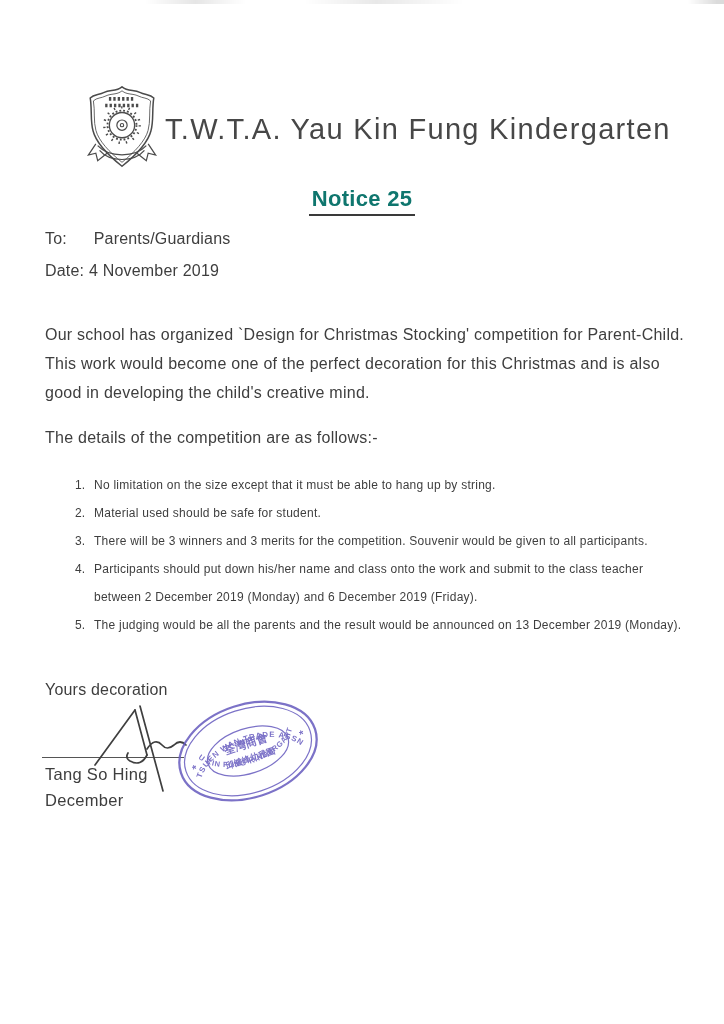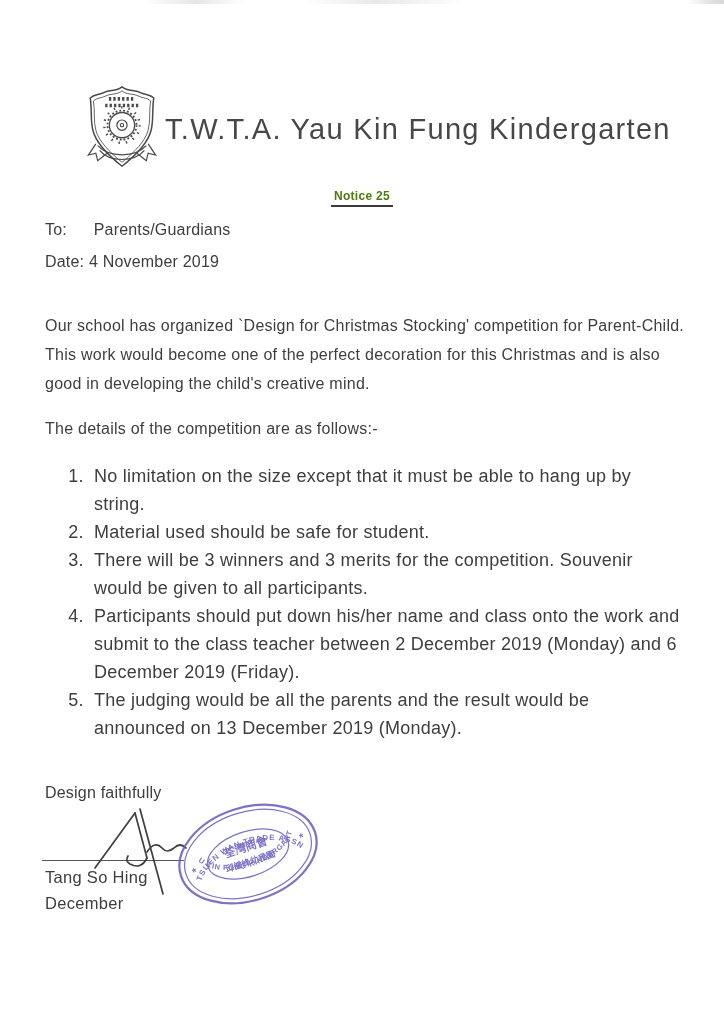--- a/index.html
+++ b/index.html
@@ -40,23 +40,23 @@
     color:#474747;
     white-space:nowrap;
   }
   
   .notice-title-row{
     text-align:center;
     margin-top:12px;
   }
   .notice-title{
     display:inline-block;
-    font-size:12px;
+    font-size:22px;
     font-weight:bold;
-    color:#4d7c0f;
+    color:#0f766e;
     border-bottom:2px solid #3a3a3a;
     padding:0 3px 2px 3px;
     letter-spacing:0.3px;
   }
   
   .meta-line{
     font-size:16px;
     margin-top:14px;
     letter-spacing:0.2px;
   }
@@ -72,21 +72,21 @@
   }
   .details-heading{
     margin-top:10px;
     font-size:16px;
     line-height:29px;
     letter-spacing:0.25px;
   }
   ol.competition-list{
     margin:19px 0 0 0;
     padding-left:44px;
-    font-size:18px;
+    font-size:12px;
     line-height:28px;
     letter-spacing:0.25px;
     width:640px;
   }
   ol.competition-list li{
     padding-left:5px;
   }
   
   .valediction{
     margin-top:42px;
@@ -171,21 +171,21 @@
   <p class="details-heading">The details of the competition are as follows:-</p>
 
   <ol class="competition-list">
     <li>No limitation on the size except that it must be able to hang up by string.</li>
     <li>Material used should be safe for student.</li>
     <li>There will be 3 winners and 3 merits for the competition. Souvenir would be given to all participants.</li>
     <li>Participants should put down his/her name and class onto the work and submit to the class teacher between 2 December 2019 (Monday) and 6 December 2019 (Friday).</li>
     <li>The judging would be all the parents and the result would be announced on 13 December 2019 (Monday).</li>
   </ol>
 
-  <div class="valediction">Design faithfully</div>
+  <div class="valediction">Yours decoration</div>
 
   <div class="signature-block">
 
     <div class="signature-line"></div>
 
     <svg class="signature-scribble" width="110" height="92" viewBox="0 0 110 92" aria-hidden="true">
       <g stroke="#3f3f3f" stroke-width="1.7" fill="none" stroke-linecap="round">
         <path d="M12,62 L52,7"></path>
         <path d="M52,7 L64,52"></path>
         <path d="M64,52 Q58,64 47,58 Q42,55 45,50"></path>

